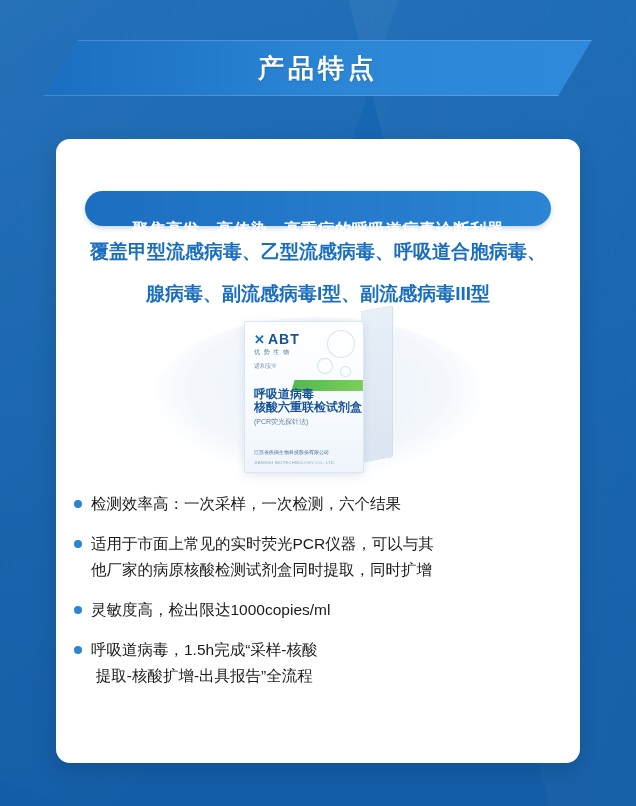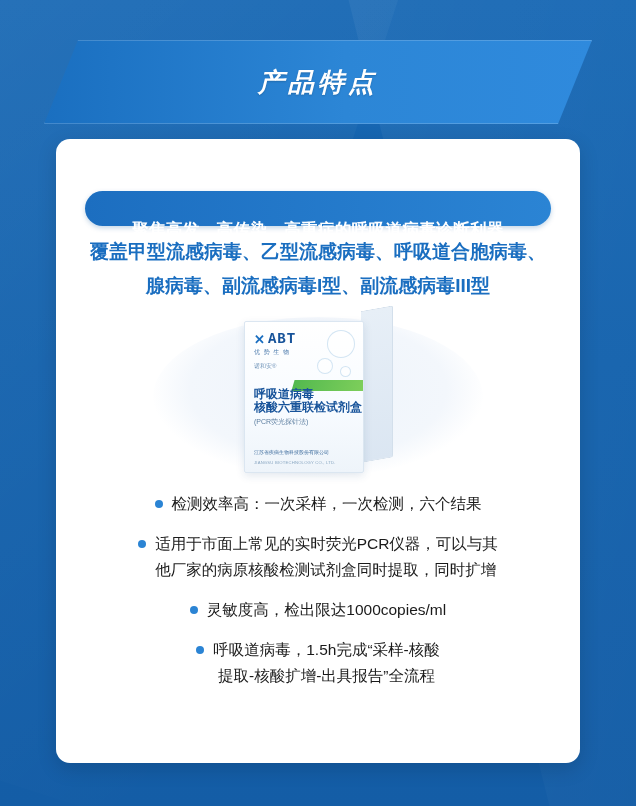--- a/index.html
+++ b/index.html
@@ -40,22 +40,21 @@
     transform: rotate(-14deg);
     pointer-events: none;
   }
 
   
   .title-banner {
     position: absolute;
     left: 44px;
     top: 40px;
     width: 548px;
-    height: 84px;
-    font-style: italic;
+    height: 56px;
   }
   .title-banner .shape {
     position: absolute;
     inset: 0;
     background: linear-gradient(90deg, #1a6fc0 0%, #2c86d6 55%, #2f8add 100%);
     clip-path: polygon(34px 0, 100% 0, calc(100% - 34px) 100%, 0% 100%);
     border: 0;
   }
   .title-banner .shape-edge {
     position: absolute;
@@ -117,21 +116,21 @@
     position: absolute;
     left: 24px;
     right: 24px;
     top: 96px;
     text-align: center;
     color: #1a6ec0;
     font-size: 19px;
     line-height: 34px;
     font-weight: bold;
   }
-  .subtitle .line2 { display: block; }
+  .subtitle .line2 { display: block; margin-top: 8px; }
 
   
   .product-area {
     position: absolute;
     left: 0;
     right: 0;
     top: 168px;
     height: 178px;
   }
   .halo {
@@ -190,21 +189,20 @@
     font-size: 13px;
     font-weight: bold;
     line-height: 1;
   }
   .logo-abt {
     color: #17539a;
     font-size: 14px;
     font-weight: bold;
     letter-spacing: 1px;
     line-height: 1;
-    font-family: Liberation Mono, monospace;
   }
   .logo-cn {
     position: absolute;
     left: 9px;
     top: 26px;
     color: #4a79ab;
     font-size: 6px;
     letter-spacing: 1px;
   }
   .brand-cn {
@@ -266,21 +264,21 @@
   
   .features {
     position: absolute;
     left: 18px;
     right: 18px;
     top: 352px;
   }
   .feature {
     display: flex;
     align-items: flex-start;
-    justify-content: center;
+    justify-content: flex-start;
     margin-bottom: 14px;
   }
   .dot {
     flex: 0 0 auto;
     width: 8px;
     height: 8px;
     border-radius: 50%;
     background: #2b84d4;
     margin-top: 9px;
     margin-right: 9px;

